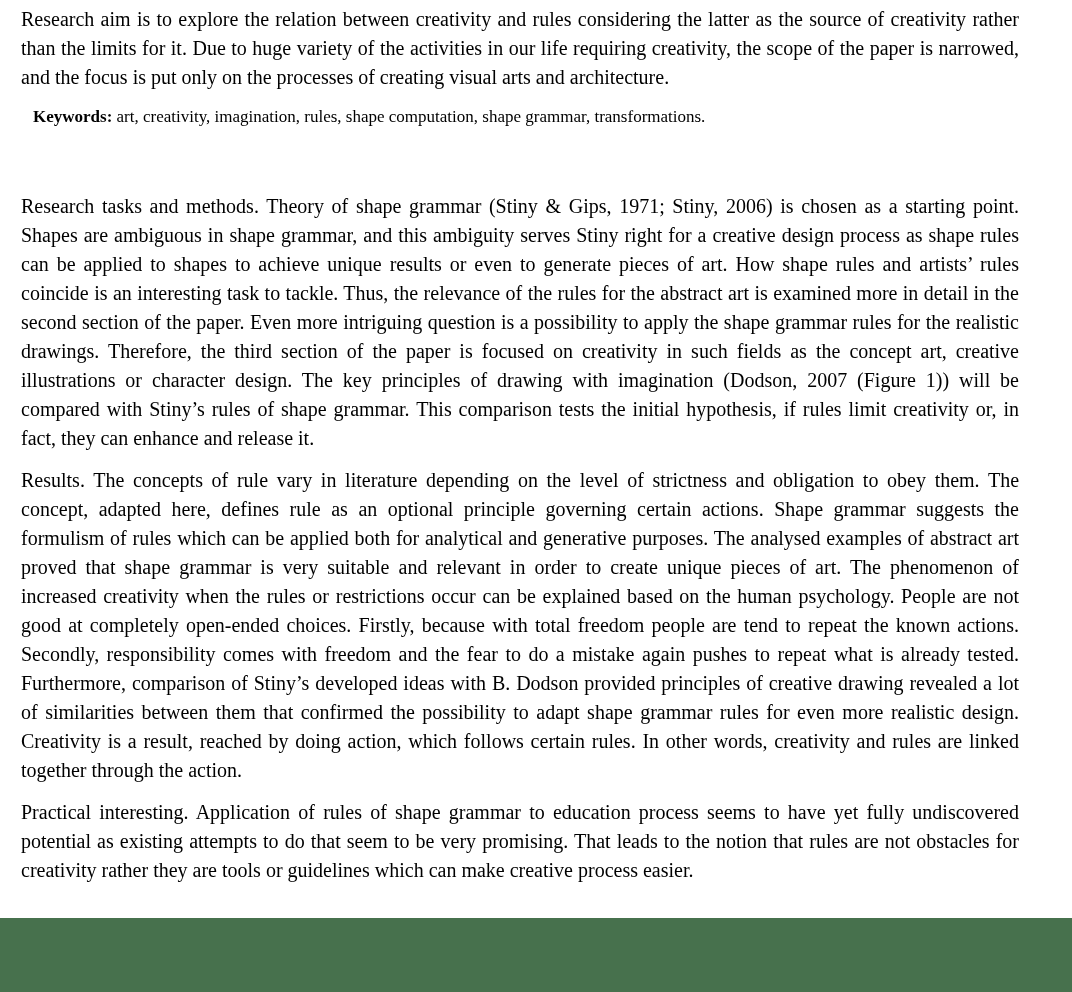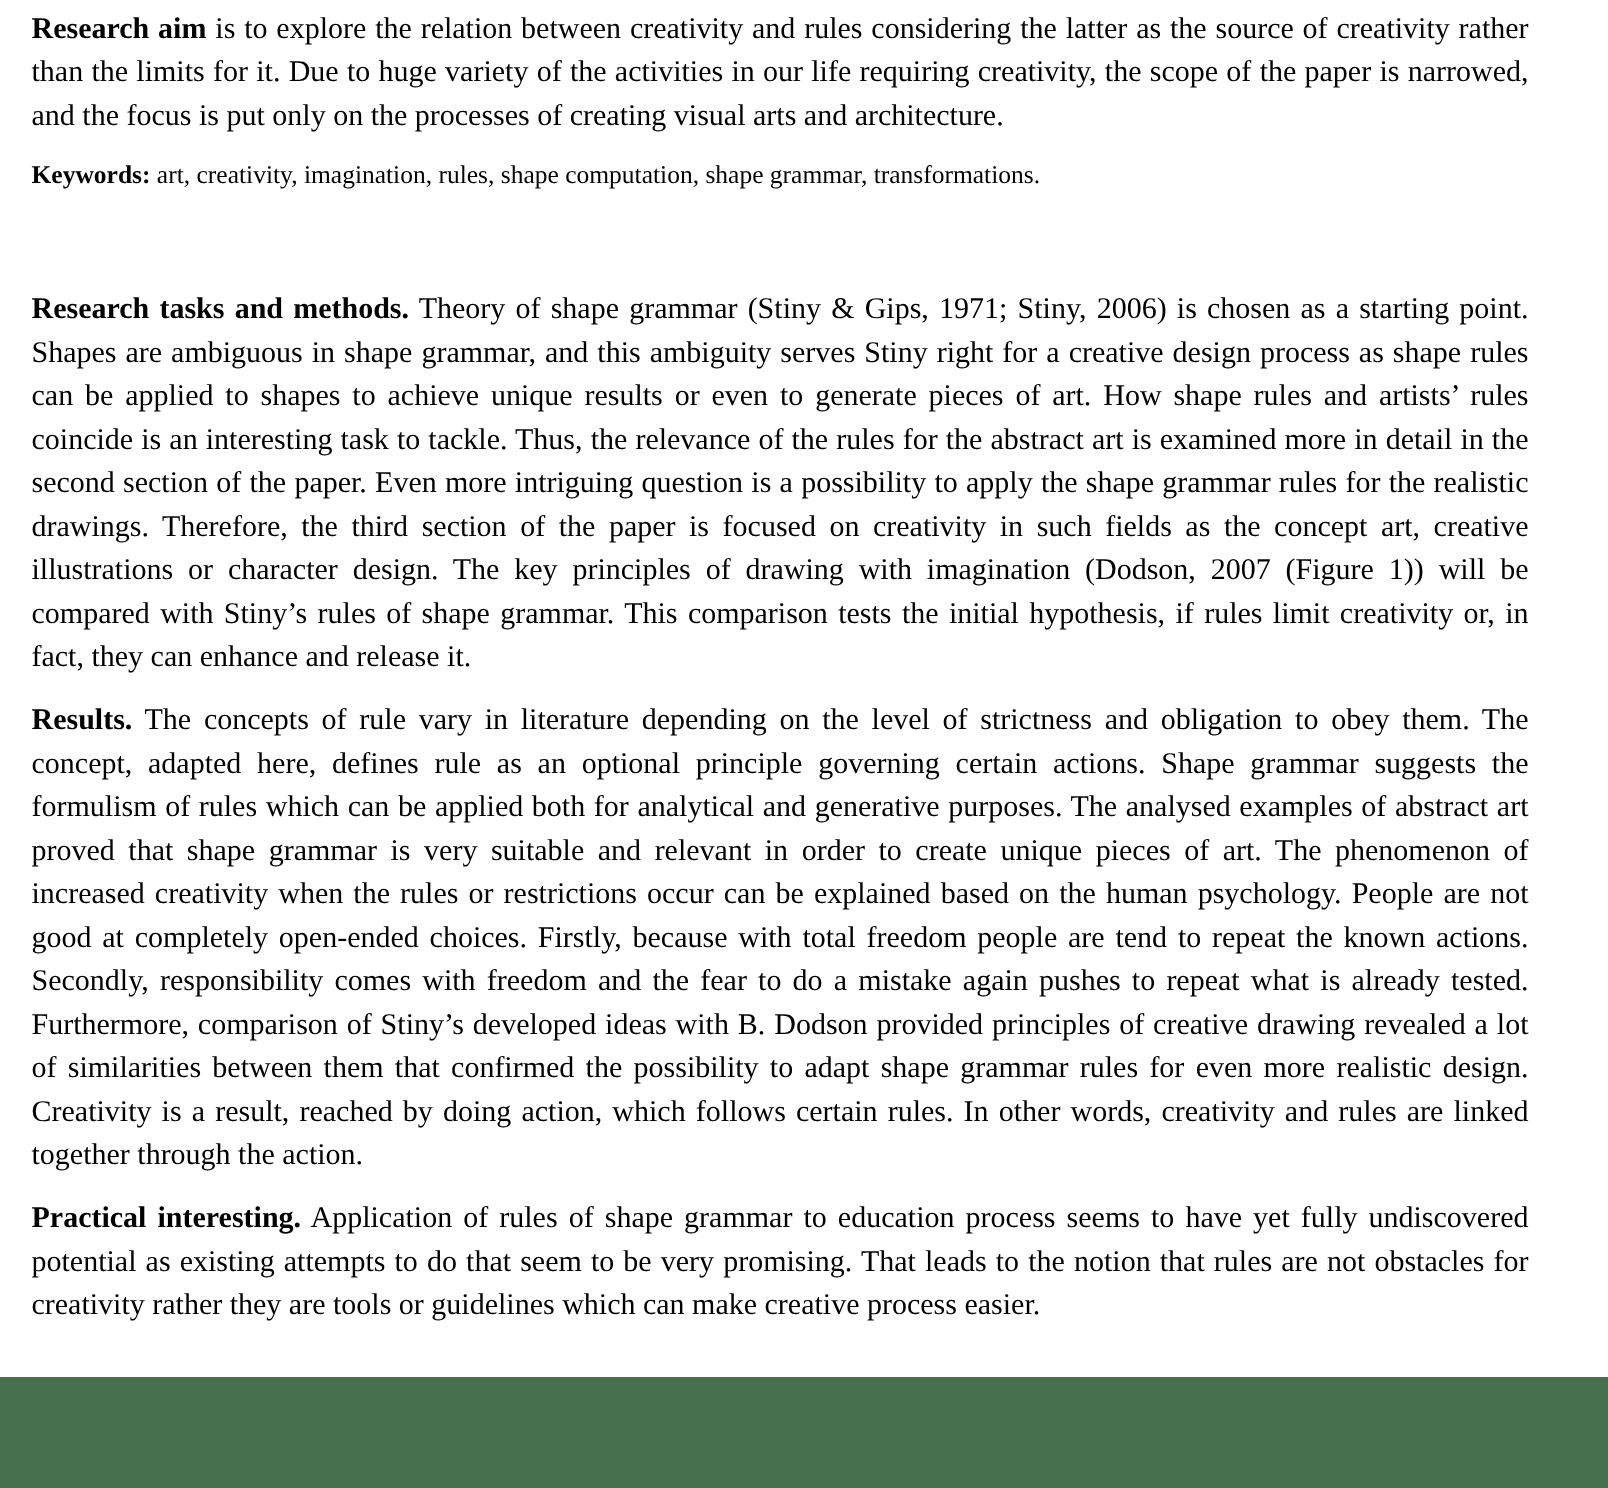--- a/index.html
+++ b/index.html
@@ -19,24 +19,24 @@
   .content {
     padding: 5px 53px 0 21px;
   }
   .para {
     margin: 0 0 13px 0;
     font-size: 20px;
     line-height: 29px;
     text-align: justify;
   }
   .para b {
-    font-weight: bold;
+    font-weight: normal;
   }
   .keywords {
-    margin: 0 0 63px 0;
+    margin: 0 0 63px 12px;
     font-size: 17px;
     line-height: 24px;
     text-align: justify;
   }
   .footer-band {
     position: absolute;
     left: 0;
     right: 0;
     bottom: 0;
     height: 74px;

